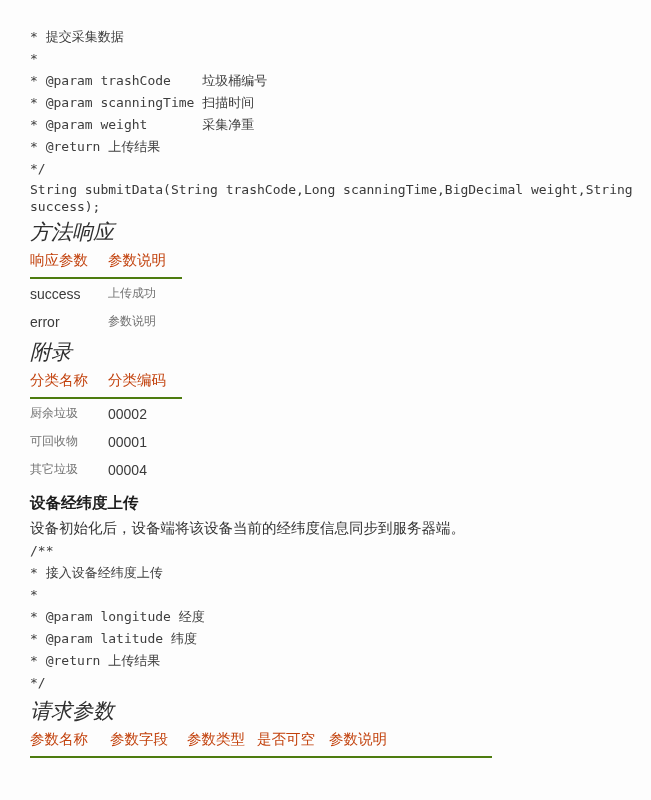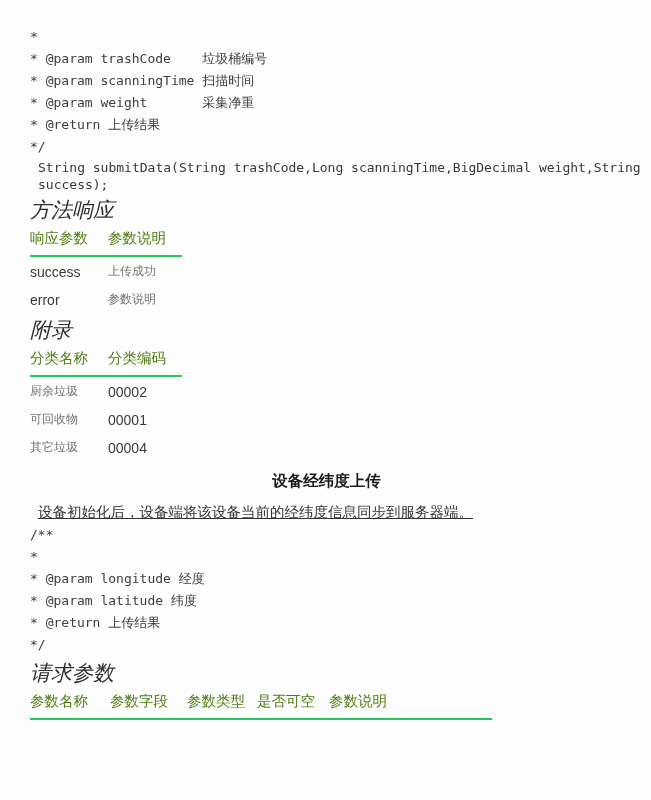--- a/index.html
+++ b/index.html
@@ -23,53 +23,51 @@
     color: #3d3d3d;
   }
   .code-line {
     font-family: "DejaVu Sans Mono", monospace;
     font-size: 13px;
     line-height: 17px;
     white-space: pre;
     color: #383838;
   }
   .comment-block { margin: 0; }
-  .code-block { margin: 1px 0 2px 8px; }
+  .code-block { margin: 1px 0 2px 0; }
 
   .h-italic {
     font-style: italic;
     font-size: 21px;
     color: #2f2f2f;
     margin: 6px 0 4px 0;
     line-height: 22px;
   }
   .h-bold {
     font-weight: bold;
     font-size: 15.5px;
     color: #1c1c1c;
-    margin: 9px 0 11px 0;
+    margin: 9px 0 5px 0;
     line-height: 21px;
-    text-align: center;
   }
   .desc {
     font-size: 14.5px;
     color: #333333;
-    margin: 0 0 2px 8px;
+    margin: 0 0 2px 0;
     line-height: 20px;
-    text-decoration: underline;
   }
 
   table { border-collapse: collapse; table-layout: fixed; }
   th {
     font-weight: normal;
     text-align: left;
     font-size: 14.5px;
-    color: #4d7c0f;
+    color: #c2410c;
     padding: 4px 0 7px 0;
-    border-bottom: 2px solid #22c55e;
+    border-bottom: 2px solid #4d7c0f;
     white-space: nowrap;
   }
   td {
     font-size: 12px;
     color: #737373;
     padding: 6px 0 5px 0;
     vertical-align: middle;
     white-space: nowrap;
   }
   .tbl-small { width: 152px; margin: 4px 0 2px 0; }
@@ -87,20 +85,21 @@
     font-size: 14px;
     color: #3a3a3a;
   }
 </style>
 </head>
 <body>
 
 <div class="page">
 
   <div class="comment-block">
+    <div class="mono-line">* 提交采集数据</div>
     <div class="mono-line">*</div>
     <div class="mono-line">* @param trashCode    垃圾桶编号</div>
     <div class="mono-line">* @param scanningTime 扫描时间</div>
     <div class="mono-line">* @param weight       采集净重</div>
     <div class="mono-line">* @return 上传结果</div>
     <div class="mono-line">*/</div>
   </div>
 
   <div class="code-block">
     <div class="code-line">String submitData(String trashCode,Long scanningTime,BigDecimal weight,String</div>
@@ -151,20 +150,21 @@
         <td class="en-serif">00004</td>
       </tr>
     </tbody>
   </table>
 
   <div class="h-bold">设备经纬度上传</div>
   <div class="desc">设备初始化后，设备端将该设备当前的经纬度信息同步到服务器端。</div>
 
   <div class="comment-block">
     <div class="mono-line">/**</div>
+    <div class="mono-line">* 接入设备经纬度上传</div>
     <div class="mono-line">*</div>
     <div class="mono-line">* @param longitude 经度</div>
     <div class="mono-line">* @param latitude 纬度</div>
     <div class="mono-line">* @return 上传结果</div>
     <div class="mono-line">*/</div>
   </div>
 
 
   <div class="h-italic">请求参数</div>
 

